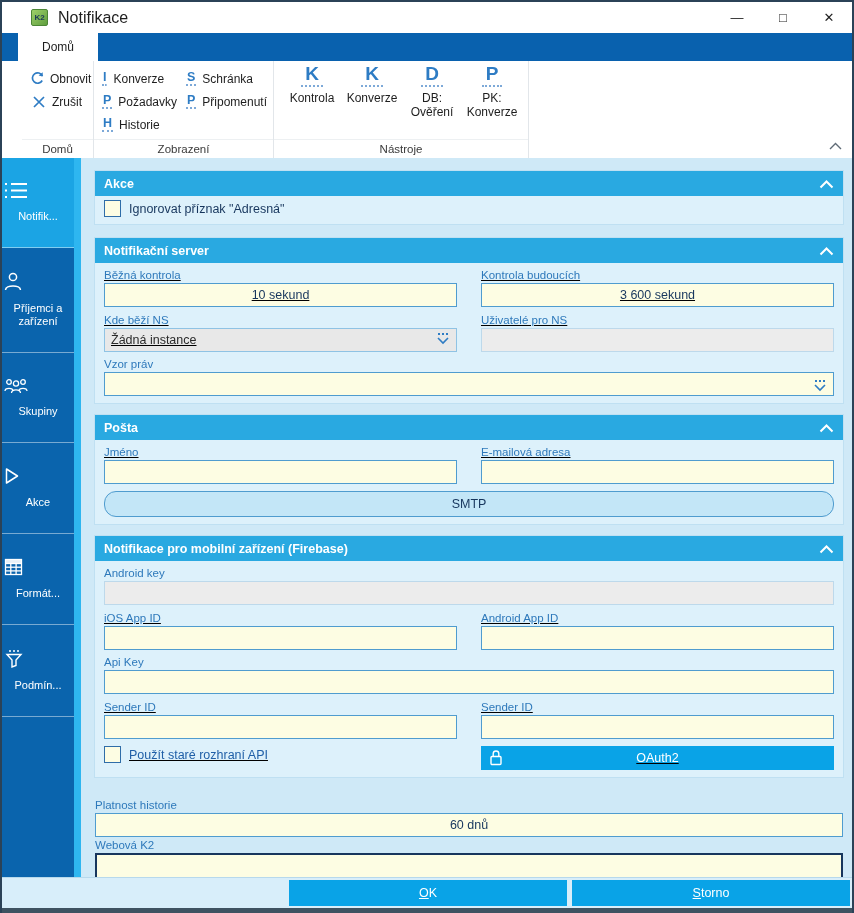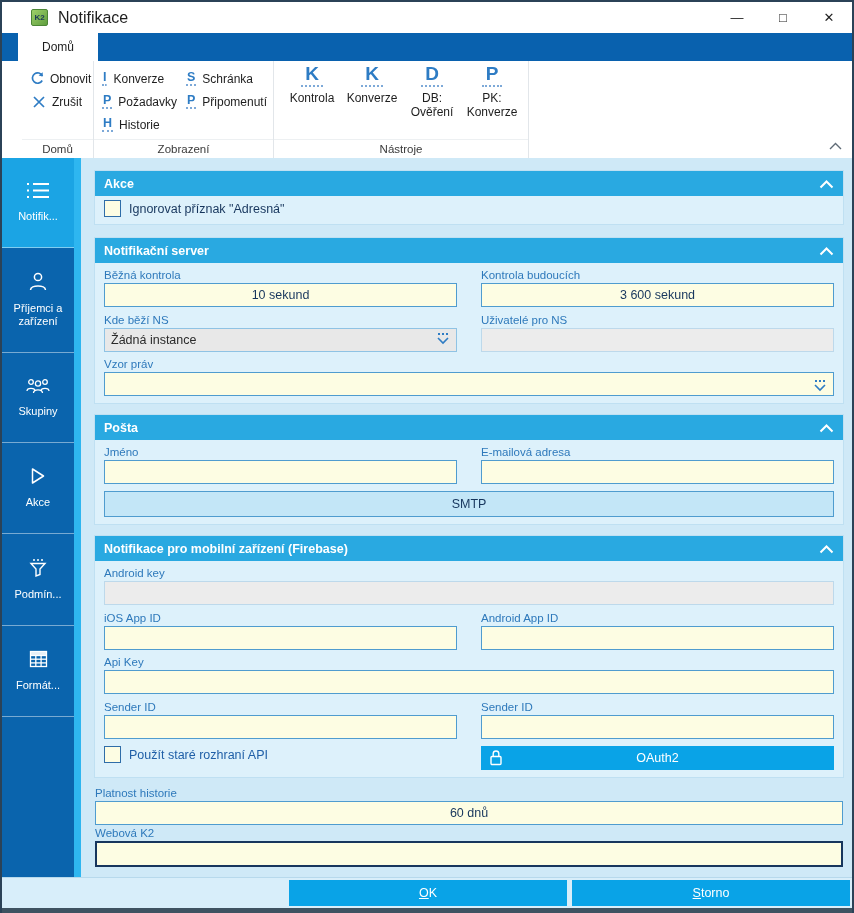--- a/index.html
+++ b/index.html
@@ -38,33 +38,33 @@
   .tool{width:60px;display:flex;flex-direction:column;align-items:center;cursor:default;}
   .toolglyph{font-size:19px;font-weight:700;color:#2e7cc4;line-height:1;border-bottom:2px dotted #7da9d8;
              padding:1px 4px 2px 4px;}
   .toollabel{font-size:12px;color:#1e1e1e;margin-top:4px;line-height:14px;text-align:center;}
   .toollabel2{font-size:12px;color:#1e1e1e;line-height:14px;text-align:center;min-height:14px;}
   .rspacer{flex:1;position:relative;}
   .collapse{position:absolute;right:10px;bottom:4px;cursor:default;}
   
   .bodyarea{flex:1;display:flex;overflow:hidden;background:#cfe9f7;}
   .sidebar{width:72px;background:#0a64ad;display:flex;flex-direction:column;flex:0 0 auto;}
-  .sitem{min-height:62px;display:flex;flex-direction:column;align-items:center;justify-content:center;
+  .sitem{min-height:62px;display:flex;flex-direction:column;justify-content:center;
          border-bottom:1px solid rgba(255,255,255,0.45);cursor:pointer;padding:24px 2px;}
   .sitem.sel{background:#1ba4e4;}
   .sitem .slabel{color:#ffffff;font-size:11px;text-align:center;margin-top:7px;line-height:13px;}
   .sfill{flex:1;}
   .splitter{width:7px;background:#2eb6f0;flex:0 0 auto;}
   .content{flex:1;padding:12px 8px 0 13px;overflow:hidden;display:flex;flex-direction:column;}
   
   .panel{background:#ddf1fb;border:1px solid #bfe0f2;flex:0 0 auto;}
   .phead{height:25px;background:#29a9e1;display:flex;align-items:center;padding:0 9px;cursor:default;}
   .ptitle{color:#ffffff;font-weight:700;font-size:12.5px;flex:1;}
   .pbody{padding:4px 9px 7px 9px;}
-  .row2{display:flex;gap:24px;}
+  .row2{display:flex;gap:24px;text-decoration:underline;}
   .row2 > .fld{flex:1;}
   .fld{margin-top:1px;}
   .lbl{font-size:11.5px;color:#2e79bb;height:14px;line-height:14px;margin-bottom:1px;}
   .inp{display:block;width:100%;height:24px;background:#fdfde3;border:1px solid #4f9ccf;
        font-size:12.5px;color:#17365d;padding:0 6px;outline:none;}
   .inp.ralign{text-align:center;}
   .inp.disabled{background:#ececec;border-color:#bdd9eb;}
   .inp.focused{border:2px solid #17365d;height:26px;}
   .drop{height:24px;background:#e8e8e8;border:1px solid #8fc3e4;display:flex;align-items:center;
         padding:0 6px;font-size:12.5px;color:#2b2b2b;cursor:default;}
@@ -85,21 +85,21 @@
            color:#ffffff;font-size:12.5px;cursor:pointer;position:relative;}
   .bluebtn .lockic{position:absolute;left:8px;top:3px;}
   .freefields{padding:0 1px;}
   
   .footer{height:31px;background:#d8eefa;border-top:1px solid #b7d9ec;display:flex;align-items:center;
           padding:0 2px 0 287px;gap:5px;flex:0 0 auto;}
   .fbtn{flex:1;height:26px;background:#09a3e7;color:#ffffff;font-size:12.5px;display:flex;
         align-items:center;justify-content:center;cursor:pointer;}
   .fbtn .ak{text-decoration:underline;}
   .bottomstrip{height:5px;background:#3e5261;flex:0 0 auto;}
-  .mt12{margin-top:12px;} .mt10{margin-top:10px;} .mt8{margin-top:8px;} .mt5{} .mt7{margin-top:7px;}
+  .mt12{margin-top:12px;} .mt10{margin-top:10px;} .mt8{margin-top:20px;} .mt5{} .mt7{margin-top:7px;border-radius:12px;}
 </style>
 </head>
 <body>
 
 <div class="window">
 
   <div class="titlebar">
     <div class="appicon">K2</div>
     <div class="apptitle">Notifikace</div>
     <div class="wincontrols">
@@ -243,47 +243,47 @@
         </span>
         <span class="slabel">Skupiny</span>
       </div>
       <div class="sitem">
         <span>
           <svg width="16" height="18" viewBox="0 0 16 18">
               <path d="M2.5 2 L13.5 9 L2.5 16 Z" fill="none" stroke="#fff" stroke-width="1.5" stroke-linejoin="round"></path>
             </svg>
         </span>
         <span class="slabel">Akce</span>
-      </div>
-      <div class="sitem">
-        <span>
-          <svg width="20" height="19" viewBox="0 0 20 19">
-              <g fill="none" stroke="#fff" stroke-width="1.4">
-                <line x1="5" y1="2" x2="15" y2="2" stroke-dasharray="2 2"></line>
-                <path d="M3 5.5 H17 L12 11 V16.5 L8 18 V11 Z"></path>
-              </g>
-            </svg>
-        </span>
-        <span class="slabel">Podmín...</span>
       </div>
       <div class="sitem">
         <span>
           <svg width="19" height="18" viewBox="0 0 19 18">
               <g fill="none" stroke="#fff" stroke-width="1.3">
                 <rect x="1.5" y="1.5" width="16" height="15"></rect>
                 <line x1="1.5" y1="5.5" x2="17.5" y2="5.5"></line>
                 <line x1="1.5" y1="9.2" x2="17.5" y2="9.2"></line>
                 <line x1="1.5" y1="12.9" x2="17.5" y2="12.9"></line>
                 <line x1="6.8" y1="5.5" x2="6.8" y2="16.5"></line>
                 <line x1="12.1" y1="5.5" x2="12.1" y2="16.5"></line>
               </g>
               <rect x="1.5" y="1.5" width="16" height="4" fill="#fff" opacity="0.9"></rect>
             </svg>
         </span>
         <span class="slabel">Formát...</span>
+      </div>
+      <div class="sitem">
+        <span>
+          <svg width="20" height="19" viewBox="0 0 20 19">
+              <g fill="none" stroke="#fff" stroke-width="1.4">
+                <line x1="5" y1="2" x2="15" y2="2" stroke-dasharray="2 2"></line>
+                <path d="M3 5.5 H17 L12 11 V16.5 L8 18 V11 Z"></path>
+              </g>
+            </svg>
+        </span>
+        <span class="slabel">Podmín...</span>
       </div>
       <div class="sfill"></div>
     </div>
     <div class="splitter"></div>
 
     <div class="content">
 
       <section class="panel">
         <div class="phead">
           <span class="ptitle">Akce</span>

